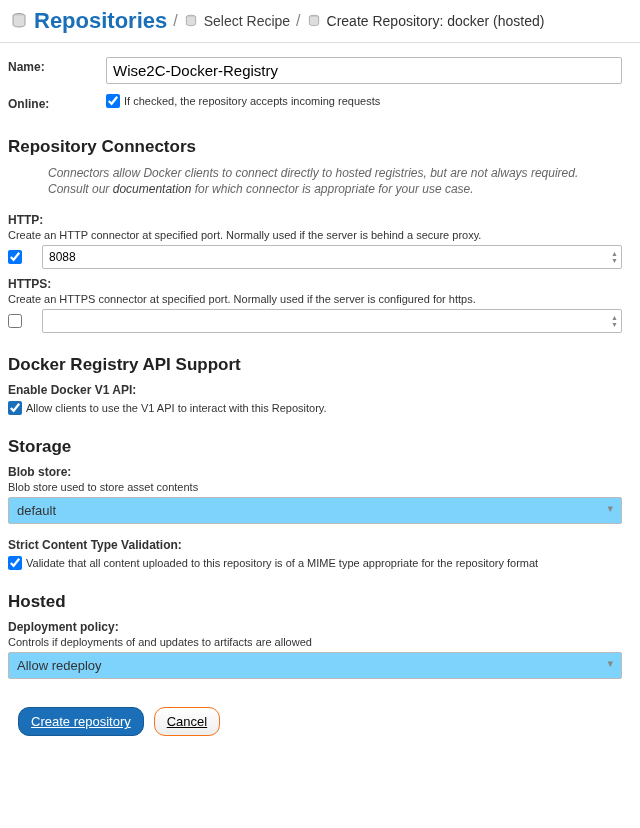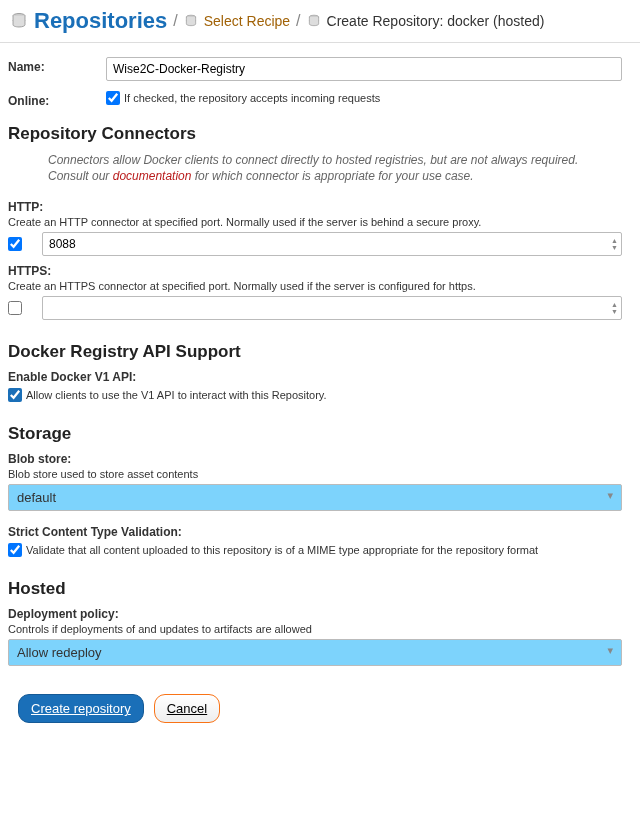--- a/index.html
+++ b/index.html
@@ -20,56 +20,56 @@
     border-bottom: 1px solid #ddd;
   }
   .bc-sep { color: #888; font-size: 16px; }
   .bc-title {
     font-size: 22px;
     font-weight: bold;
     color: #1a6fb8;
   }
   .bc-link {
     font-size: 14px;
-    color: #a16207;
+    color: #404040;
   }
   .bc-current {
     font-size: 14px;
     color: #333;
   }
   .db-icon svg { width: 18px; height: 18px; vertical-align: middle; }
   .db-icon-sm svg { width: 14px; height: 14px; vertical-align: middle; }
 
   .form-body { padding: 14px 18px 14px 8px; }
 
   .field-row { display: flex; align-items: flex-start; margin-bottom: 10px; }
   .field-label-col { width: 98px; font-weight: bold; font-size: 12px; padding-top: 3px; }
   .field-input-col { flex: 1; }
   .helper { font-size: 11px; color: #333; margin-bottom: 3px; }
   input[type=text].txt {
     width: 100%;
     border: 1px solid #bbb;
     padding: 4px 6px;
-    font-size: 12px;
+    font-size: 15px;
     border-radius: 2px;
   }
   .checkbox-inline { display: flex; align-items: center; gap: 4px; font-size: 11px; }
   input[type=checkbox] { margin: 0; width: 14px; height: 14px; }
   input[type=checkbox].blue { accent-color: #1a6fb8; }
 
   h2.section { font-size: 17px; font-weight: bold; margin: 22px 0 8px 0; color: #222;}
-  h2.section.first { margin-top: 16px; }
+  h2.section.first { margin-top: 26px; }
   .section-note {
     font-style: italic;
     color: #666;
     font-size: 12px;
     padding: 0 0 8px 40px;
     line-height: 1.35;
   }
-  .section-note a { color: #b91c1c; text-decoration: none; font-style: italic; }
+  .section-note a { color: #404040; text-decoration: none; font-style: italic; }
 
   .sub-label { font-weight: bold; font-size: 12px; margin: 8px 0 2px 0;}
   .sub-helper { font-size: 11px; color: #333; margin-bottom: 4px;}
 
   .spin-row { display: flex; align-items: center; gap: 20px; margin-bottom: 8px;}
   .spin-row .spin-wrap { flex: 1; position: relative; }
   .spin-wrap input {
     width: 100%; border: 1px solid #bbb; padding: 4px 20px 4px 6px;
     font-size: 12px; border-radius: 2px;
   }

